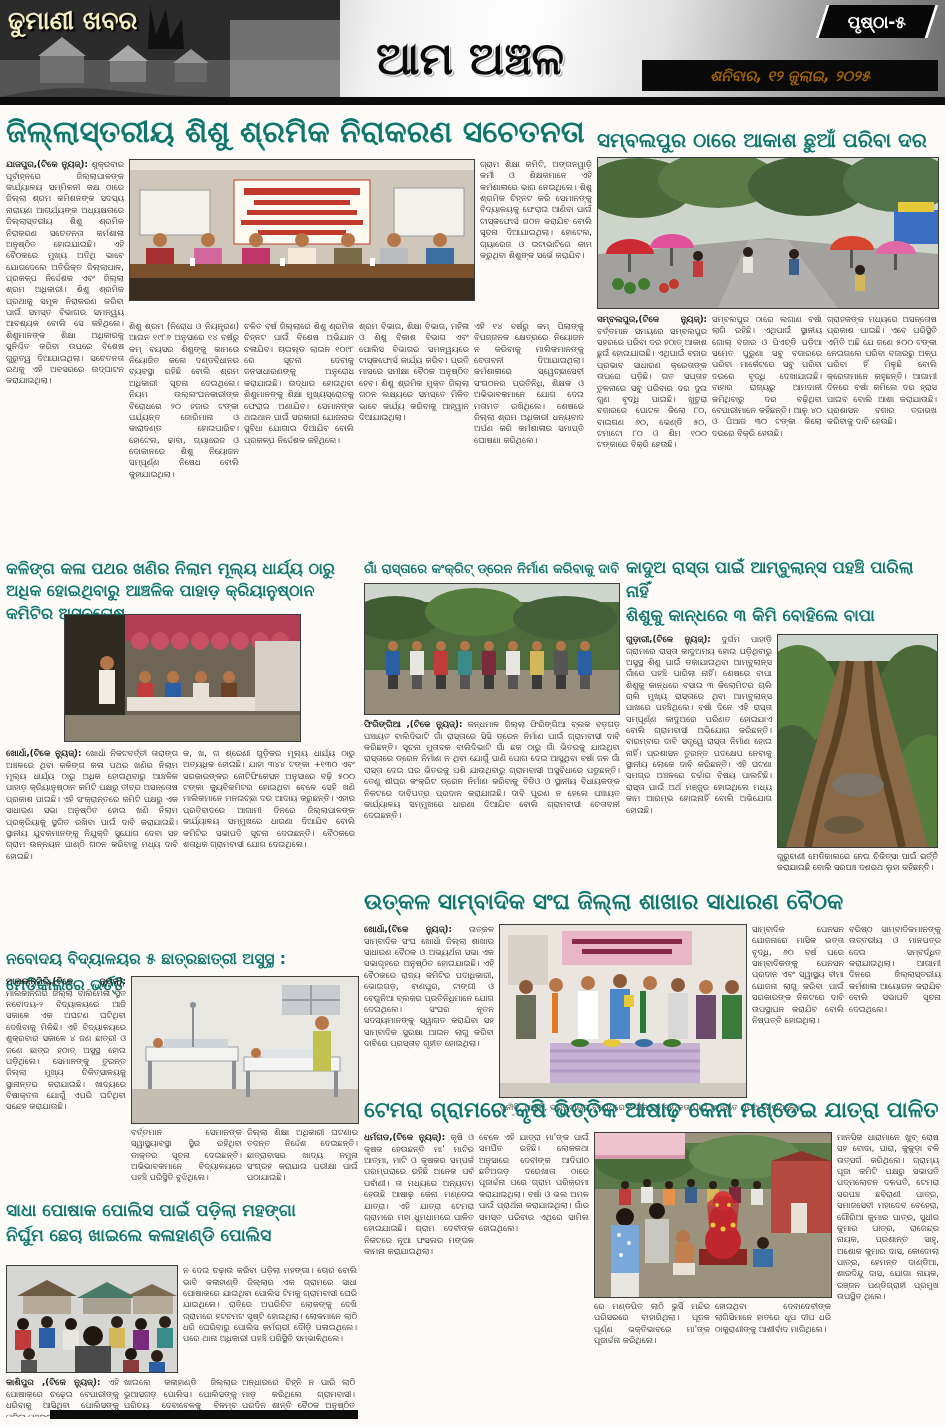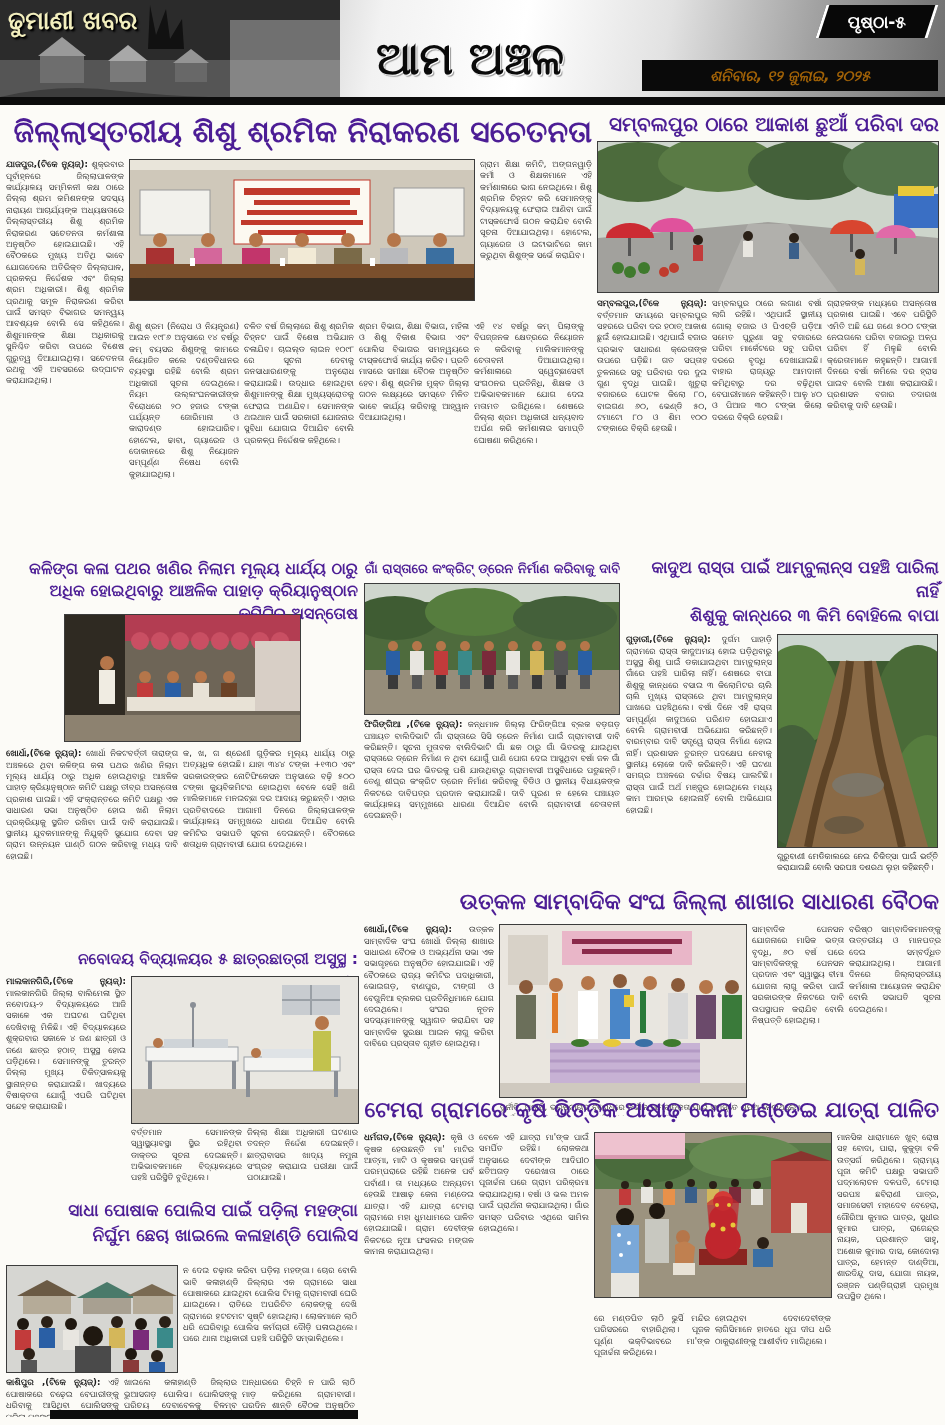--- a/index.html
+++ b/index.html
@@ -1,19 +1,19 @@
 <!DOCTYPE html>
 <html><head>
 <meta charset="utf-8">
 <style>
   html,body{margin:0;padding:0;background:#888;}
   .page{position:relative;width:945px;height:1425px;background:#fcfbf7;margin:0 auto;
         font-family:"DejaVu Sans",sans-serif;overflow:hidden;}
   .sec{position:absolute;}
-  .h{font-weight:bold;color:#4c1d95;text-align:right;}
+  .h{font-weight:bold;color:#0f766e;text-align:left;}
   .body{font-size:8.3px;line-height:1.37;text-align:justify;color:#1c1c1c;overflow:hidden;word-break:break-word;}
   .body b{font-size:8.6px;}
   .row{display:flex;gap:5px;}
   .col{flex:none;}
   .photo{border:1px solid #3c3c3c;background:#cfcac0;overflow:hidden;}
   .photo svg{display:block;width:100%;height:100%;}
   .caption{font-size:8.2px;font-weight:normal;line-height:1.32;text-align:justify;color:#111;overflow:hidden;}
   
   .masthead{left:0;top:0;width:945px;height:97px;
     background:linear-gradient(100deg,#141414 0%,#2e2e2e 10%,#bdbdbd 26%,#f2f2f2 40%,#ffffff 55%,#e2e2e2 70%,#a2a2a2 85%,#6e6e6e 100%);}
@@ -106,21 +106,21 @@
         <div class="row" style="margin-top:20px">
           <div class="col body" style="width:110px;height:248px">ଶିଶୁ ଶ୍ରମ (ନିରୋଧ ଓ ନିୟନ୍ତ୍ରଣ) ଆଇନ ୧୯୮୬ ଅନୁସାରେ ୧୪ ବର୍ଷରୁ କମ୍ ବୟସର ଶିଶୁଙ୍କୁ କାମରେ ନିୟୋଜିତ କଲେ ଦଣ୍ଡବିଧାନର ବ୍ୟବସ୍ଥା ରହିଛି ବୋଲି ଶ୍ରମ ଅଧିକାରୀ ସୂଚନା ଦେଇଥିଲେ। ନିୟମ ଉଲ୍ଲଂଘନକାରୀଙ୍କ ବିରୋଧରେ ୨୦ ହଜାର ଟଙ୍କା ପର୍ଯ୍ୟନ୍ତ ଜୋରିମାନା ଓ କାରାଦଣ୍ଡ ହୋଇପାରିବ। ହୋଟେଲ, ଢାବା, ଗ୍ୟାରେଜ ଓ ଦୋକାନରେ ଶିଶୁ ନିୟୋଜନ ସମ୍ପୂର୍ଣ୍ଣ ନିଷେଧ ବୋଲି କୁହାଯାଇଥିଲା।</div>
           <div class="col body" style="width:110px;height:248px">ଚଳିତ ବର୍ଷ ଜିଲ୍ଲାରେ ଶିଶୁ ଶ୍ରମିକ ଚିହ୍ନଟ ପାଇଁ ବିଶେଷ ଅଭିଯାନ ଚଳାଯିବ। ଚାଇଲ୍ଡ ଲାଇନ ୧୦୯୮ ରେ ସୂଚନା ଦେବାକୁ ଜନସାଧାରଣଙ୍କୁ ଅନୁରୋଧ କରାଯାଇଛି। ଉଦ୍ଧାର ହୋଇଥିବା ଶିଶୁମାନଙ୍କୁ ଶିକ୍ଷା ମୁଖ୍ୟସ୍ରୋତକୁ ଫେରାଇ ଅଣାଯିବ। ସେମାନଙ୍କ ଥଇଥାନ ପାଇଁ ସରକାରୀ ଯୋଜନାର ସୁବିଧା ଯୋଗାଇ ଦିଆଯିବ ବୋଲି ପ୍ରକଳ୍ପ ନିର୍ଦ୍ଦେଶକ କହିଥିଲେ।</div>
           <div class="col body" style="width:110px;height:248px">ଶ୍ରମ ବିଭାଗ, ଶିକ୍ଷା ବିଭାଗ, ମହିଳା ଓ ଶିଶୁ ବିକାଶ ବିଭାଗ ଏବଂ ପୋଲିସ ବିଭାଗର ସମନ୍ୱୟରେ ଟାସ୍କଫୋର୍ସ କାର୍ଯ୍ୟ କରିବ। ପ୍ରତି ମାସରେ ସମୀକ୍ଷା ବୈଠକ ଅନୁଷ୍ଠିତ ହେବ। ଶିଶୁ ଶ୍ରମିକ ମୁକ୍ତ ଜିଲ୍ଲା ଗଠନ ଲକ୍ଷ୍ୟରେ ସମସ୍ତେ ମିଳିତ ଭାବେ କାର୍ଯ୍ୟ କରିବାକୁ ଆହ୍ୱାନ ଦିଆଯାଇଥିଲା।</div>
           <div class="col body" style="width:110px;height:248px">ଏହି ୧୪ ବର୍ଷରୁ କମ୍ ପିଲାଙ୍କୁ ବିପଜ୍ଜନକ କ୍ଷେତ୍ରରେ ନିୟୋଜନ ନ କରିବାକୁ ମାଲିକମାନଙ୍କୁ ଚେତାବନୀ ଦିଆଯାଇଥିଲା। କର୍ମଶାଳାରେ ସ୍ୱେଚ୍ଛାସେବୀ ସଂଗଠନର ପ୍ରତିନିଧି, ଶିକ୍ଷକ ଓ ଅଭିଭାବକମାନେ ଯୋଗ ଦେଇ ମତାମତ ରଖିଥିଲେ। ଶେଷରେ ଜିଲ୍ଲା ଶ୍ରମ ଅଧିକାରୀ ଧନ୍ୟବାଦ ଅର୍ପଣ କରି କର୍ମଶାଳାର ସମାପ୍ତି ଘୋଷଣା କରିଥିଲେ।</div>
         </div>
       </div>
     </div>
   </div>
 
-  <div class="sec" style="left:597px;top:107px;width:342px;height:448px">
+  <div class="sec" style="left:597px;top:123px;width:342px;height:448px">
     <div class="h" style="font-size:20px;line-height:34px;height:34px">ସମ୍ବଲପୁର ଠାରେ ଆକାଶ ଛୁଆଁ ପରିବା ଦର</div>
     <div class="photo" style="width:340px;height:150px" role="img" aria-label="ରାସ୍ତାକଡ଼ ପରିବା ବଜାର — ରଙ୍ଗୀନ ଛତା ତଳେ ବିକ୍ରେତା ଓ କ୍ରେତା">
       <svg viewBox="0 0 340 150" preserveAspectRatio="none">
         <rect width="340" height="150" fill="#cdd5cb"></rect>
         <ellipse cx="40" cy="30" rx="55" ry="30" fill="#4c6b3c"></ellipse>
         <ellipse cx="120" cy="22" rx="60" ry="28" fill="#5a7b45"></ellipse>
         <ellipse cx="210" cy="28" rx="60" ry="30" fill="#44613a"></ellipse>
         <ellipse cx="300" cy="24" rx="55" ry="30" fill="#53734a"></ellipse>
         <polygon points="0,150 0,96 170,80 340,96 340,150" fill="#a2a19d"></polygon>
         <polygon points="120,150 150,82 190,82 240,150" fill="#b1b0ac"></polygon>
@@ -481,21 +481,21 @@
               <g fill="#fff">
                 <circle cx="24" cy="102" r="2"></circle>
                 <circle cx="34" cy="110" r="2"></circle>
                 <circle cx="26" cy="122" r="2"></circle>
               </g>
               <rect x="16" y="140" width="28" height="24" fill="#e8e6e0"></rect>
             <circle cx="62" cy="78" r="8" fill="#1f1810"></circle>
               <rect x="50" y="86" width="24" height="44" fill="#c8c8c0"></rect>
           </svg>
         </div>
-        <div class="row" style="margin-top:15px">
+        <div class="row" style="margin-top:3px">
           <div class="col body" style="width:116px;height:92px">ରେ ମଣ୍ଡପିତ ଲାଠି ଭୁର୍ସି ମନ୍ଦିର ପରିସରରେ ବାହାରିଥିଲା। ପୂଜକ ପୂର୍ଣ୍ଣ ଭକ୍ତିଭାବରେ ମା'ଙ୍କ ପୂଜାର୍ଚ୍ଚନା କରିଥିଲେ।</div>
           <div class="col body" style="width:116px;height:92px">ହୋଇଥିବା ଦେବାଦେବୀଙ୍କ ଲାଗିସିମାନେ ହାତରେ ଧୂପ ଦୀପ ଧରି ଠାକୁରାଣୀଙ୍କୁ ଆଶୀର୍ବାଦ ମାଗିଥିଲେ।</div>
         </div>
       </div>
       <div class="col body" style="width:102px;height:262px">ମାନସିକ ଧାରାମାନେ ଖୁବ୍ ରୋଷ ସହ ବୋଦା, ପାରା, କୁକୁଡ଼ା ବଳି ଉତ୍ସର୍ଗ କରିଥିଲେ। ଗ୍ରାମ୍ୟ ପୂଜା କମିଟି ପକ୍ଷରୁ ସଭାପତି ପଦ୍ମଲୋଚନ ଦଳପତି, ଟେମରା ସରପଞ୍ଚ ଛବିରାଣୀ ପାତ୍ର, ସମାଜସେବୀ ମହାଦେବ ବେହେରା, ଗୌରିଆ କୁମାର ପାତ୍ର, ସୁଧୀର କୁମାର ପାତ୍ର, ରାଜେନ୍ଦ୍ର ନାୟକ, ପ୍ରଶାନ୍ତ ସାହୁ, ଅଶୋକ କୁମାର ଦାସ, କୋଦୋଲା ପାତ୍ର, ହେମନ୍ତ ଦାଣ୍ଡିଆ, ଶାରଦିନ୍ଦୁ ଦାସ, ଯୋଗା ନାୟକ, ରଞ୍ଜନ ପଣ୍ଡିଗ୍ରାହୀ ପ୍ରମୁଖ ଉପସ୍ଥିତ ଥିଲେ।</div>
     </div>
   </div>
 
   <div class="sec bottom-bar"></div>
 

